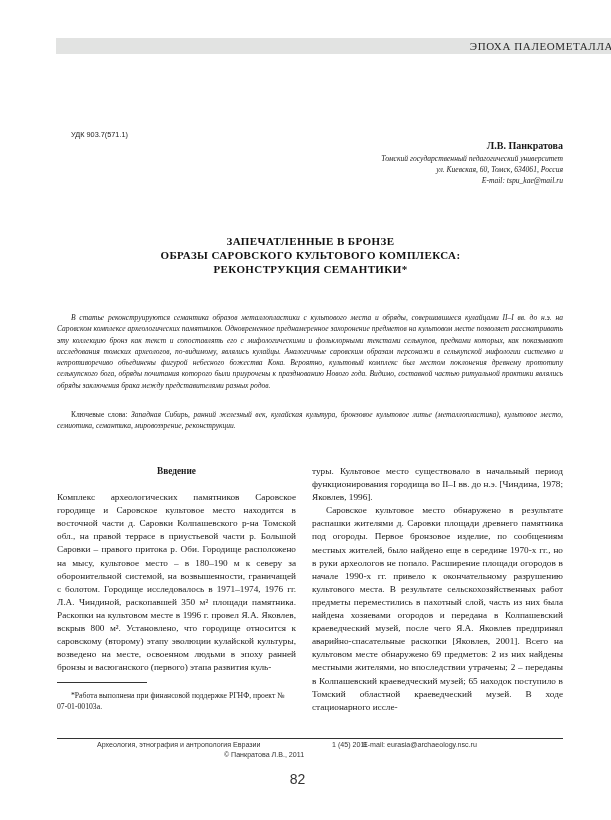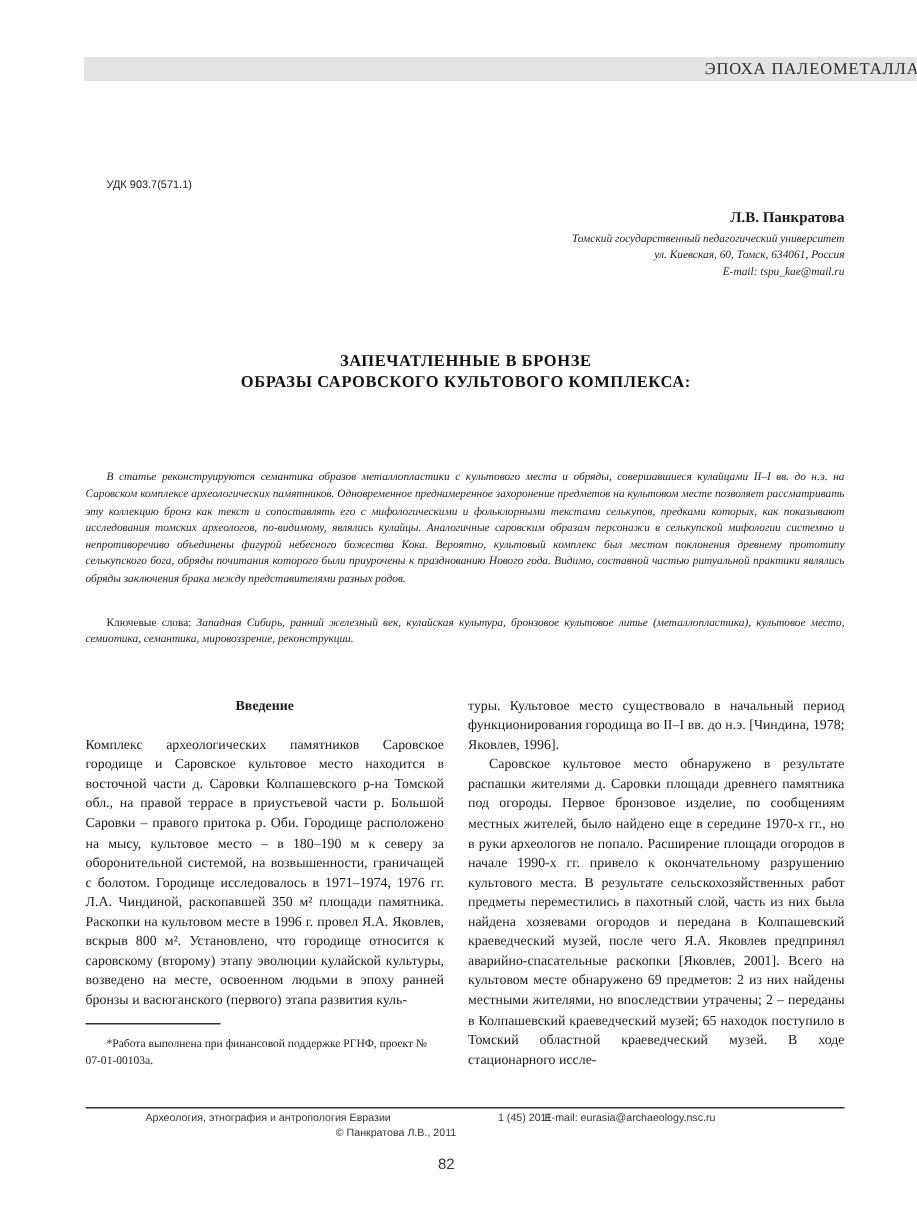--- a/index.html
+++ b/index.html
@@ -7,21 +7,21 @@
 
   .section-band {
     position: absolute; left: 56px; top: 38px; width: 509px; height: 16px;
     background: #e2e3e2;
     display: flex; align-items: center; justify-content: flex-end;
     font-family: "Liberation Serif", serif; font-size: 11px; letter-spacing: 0.6px;
     color: #2a2a2a;
     padding-left: 48px;
   }
 
-  .udc { position: absolute; left: 71px; top: 118px; font-family: "Liberation Sans", sans-serif; font-size: 7.3px; color: #222; }
+  .udc { position: absolute; left: 71px; top: 130px; font-family: "Liberation Sans", sans-serif; font-size: 7.3px; color: #222; }
 
   .author-block { position: absolute; right: 48px; top: 138px; text-align: right; font-family: "Liberation Serif", serif; }
   .author-name { font-weight: bold; font-size: 10px; line-height: 15px; }
   .author-aff { font-style: italic; font-size: 7.6px; line-height: 11px; color: #222; }
 
   .title {
     position: absolute; left: 56px; width: 509px; top: 234px;
     text-align: center; font-family: "Liberation Serif", serif; font-weight: bold;
     font-size: 11px; line-height: 14px; letter-spacing: 0.4px; color: #111;
   }
@@ -49,41 +49,42 @@
 
   .footnote-rule { position: absolute; left: 57px; top: 682px; width: 90px; border-top: 0.8px solid #333; }
   .footnote { position: absolute; left: 57px; top: 690px; width: 239px; font-family: "Liberation Serif", serif; font-size: 7.7px; line-height: 11px; text-indent: 14px; color: #222; }
 
   .footer-rule { position: absolute; left: 57px; top: 738px; width: 506px; border-top: 0.8px solid #333; }
   .footer-line1 { position: absolute; top: 741px; left: 0; width: 611px; font-family: "Liberation Sans", sans-serif; font-size: 7.1px; color: #333; }
   .footer-journal { position: absolute; left: 97px; }
   .footer-issue { position: absolute; left: 332px; }
   .footer-email { position: absolute; left: 363px; }
   .footer-copyright { position: absolute; top: 751px; left: 0; width: 528px; text-align: center; font-family: "Liberation Sans", sans-serif; font-size: 7.1px; color: #333; padding-left: 0px; }
-  .page-number { position: absolute; top: 771px; left: 0; width: 595px; text-align: center; font-family: "Liberation Sans", sans-serif; font-size: 10px; color: #333; }
+  .page-number { position: absolute; top: 771px; left: 0; width: 595px; text-align: center; font-family: "Liberation Sans", sans-serif; font-size: 14px; color: #333; }
 </style>
 </head>
 <body>
 
 <div class="section-band">
   <span>ЭПОХА ПАЛЕОМЕТАЛЛА</span>
 </div>
 
 <div class="udc">УДК 903.7(571.1)</div>
 
 <div class="author-block">
   <div class="author-name">Л.В. Панкратова</div>
   <div class="author-aff">Томский государственный педагогический университет</div>
   <div class="author-aff">ул. Киевская, 60, Томск, 634061, Россия</div>
   <div class="author-aff">E-mail: tspu_kae@mail.ru</div>
 </div>
 
 <div class="title">
   <div>ЗАПЕЧАТЛЕННЫЕ В БРОНЗЕ</div>
   <div>ОБРАЗЫ САРОВСКОГО КУЛЬТОВОГО КОМПЛЕКСА:</div>
+  <div>РЕКОНСТРУКЦИЯ СЕМАНТИКИ*</div>
 </div>
 
 <div class="abstract">В статье реконструируются семантика образов металлопластики с культового места и обряды, совершавшиеся кулайцами II–I вв. до н.э. на Саровском комплексе археологических памятников. Одновременное преднамеренное захоронение предметов на культовом месте позволяет рассматривать эту коллекцию бронз как текст и сопоставлять его с мифологическими и фольклорными текстами селькупов, предками которых, как показывают исследования томских археологов, по-видимому, являлись кулайцы. Аналогичные саровским образам персонажи в селькупской мифологии системно и непротиворечиво объединены фигурой небесного божества Кока. Вероятно, культовый комплекс был местом поклонения древнему прототипу селькупского бога, обряды почитания которого были приурочены к празднованию Нового года. Видимо, составной частью ритуальной практики являлись обряды заключения брака между представителями разных родов.</div>
 
 <div class="keywords">
   <span class="kw-label">Ключевые слова:</span>
   <span class="kw-text">Западная Сибирь, ранний железный век, кулайская культура, бронзовое культовое литье (металлопластика), культовое место, семиотика, семантика, мировоззрение, реконструкции.</span>
 </div>
 
 <div class="col col-left">

